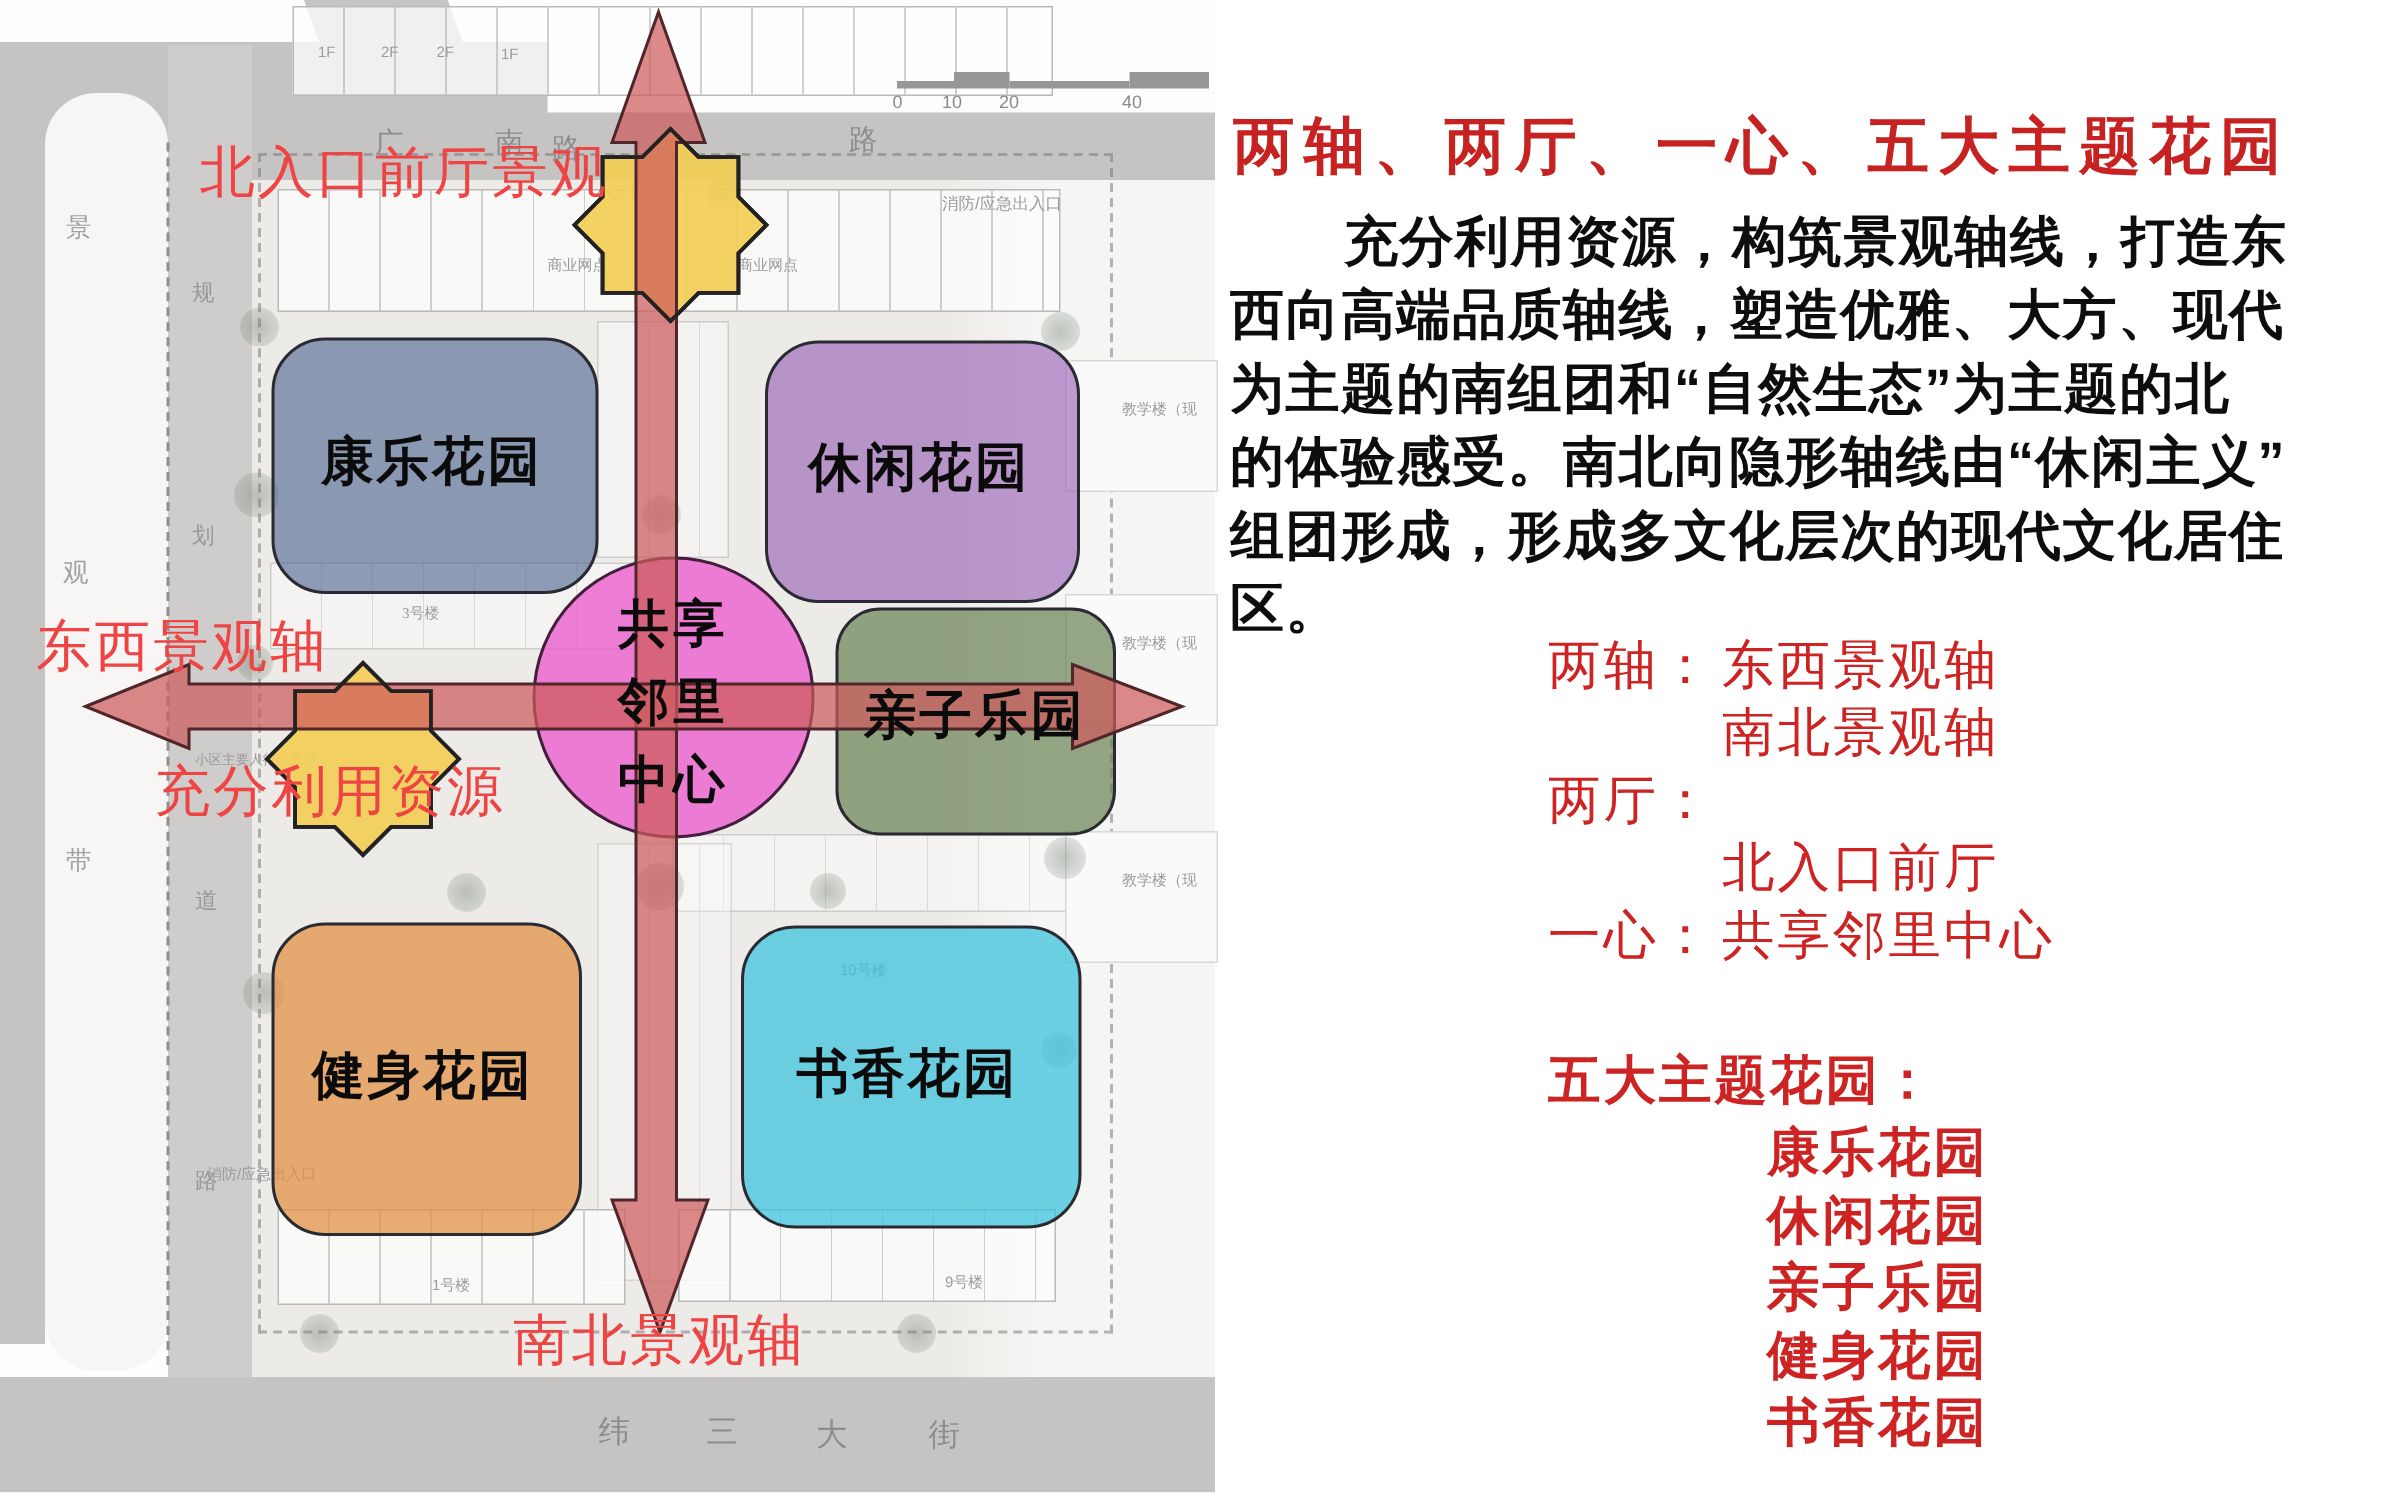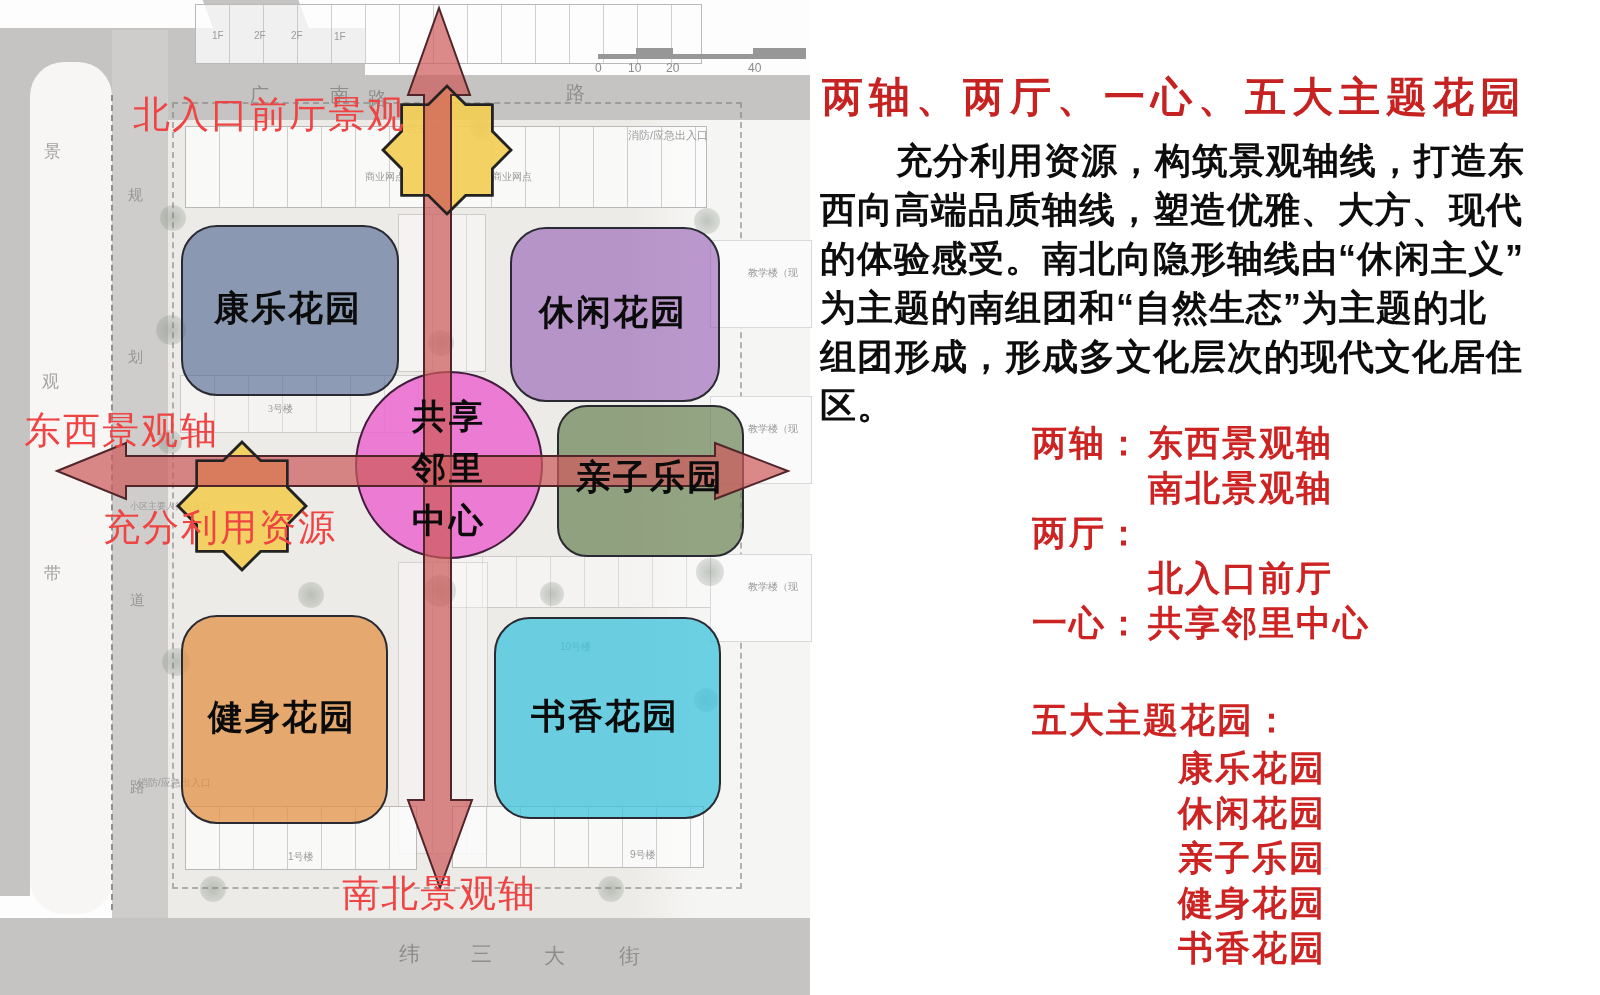--- a/index.html
+++ b/index.html
@@ -34,21 +34,21 @@
   .clabel{position:absolute;left:449px;top:468px;transform:translate(-50%,-50%);text-align:center;
           font-weight:bold;font-size:34px;line-height:52px;color:#0b0b0b;letter-spacing:3px;}
   .biglabel{position:absolute;font-weight:normal;font-size:37px;color:#ef4444;letter-spacing:2px;white-space:nowrap;}
   svg.overlay{position:absolute;left:0;top:0;pointer-events:none;}
   
   .panel-title{position:absolute;left:822px;top:70px;font-weight:bold;font-size:41px;letter-spacing:6px;
                color:#c62222;white-space:nowrap;}
   .para{position:absolute;left:820px;top:136px;width:780px;font-weight:bold;font-size:36px;
         line-height:49px;color:#0d0d0d;letter-spacing:1px;}
   .para .ind{text-indent:76px;}
-  .legend{position:absolute;left:1032px;top:420px;font-weight:bold;font-size:35px;color:#cd2323;
+  .legend{position:absolute;left:1032px;top:420px;font-weight:normal;font-size:35px;color:#cd2323;
           letter-spacing:2px;}
   .legend .row{display:flex;height:45px;align-items:flex-start;}
   .legend .lab{display:inline-block;width:116px;}
   .gheader{position:absolute;left:1032px;top:697px;font-weight:bold;font-size:35px;color:#cd2323;letter-spacing:2px;}
   .gname{position:absolute;left:1178px;font-weight:bold;font-size:35px;color:#cd2323;letter-spacing:2px;}
 </style>
 </head>
 <body>
 
 <div id="stage">
@@ -171,22 +171,22 @@
     <div class="biglabel" style="left:103px;top:503px;">充分利用资源</div>
     <div class="biglabel" style="left:342px;top:869px;">南北景观轴</div>
   </div>
 
   <div>
     <div class="panel-title">两轴、两厅、一心、五大主题花园</div>
 
     <div class="para">
       <div class="ind">充分利用资源，构筑景观轴线，打造东</div>
       <div>西向高端品质轴线，塑造优雅、大方、现代</div>
+      <div>为主题的南组团和“自然生态”为主题的北</div>
       <div>的体验感受。南北向隐形轴线由“休闲主义”</div>
-      <div>为主题的南组团和“自然生态”为主题的北</div>
       <div>组团形成，形成多文化层次的现代文化居住</div>
       <div>区。</div>
     </div>
 
     <div class="legend">
       <div class="row">
         <span class="lab">两轴：</span>
         <span>东西景观轴</span>
       </div>
       <div class="row">

